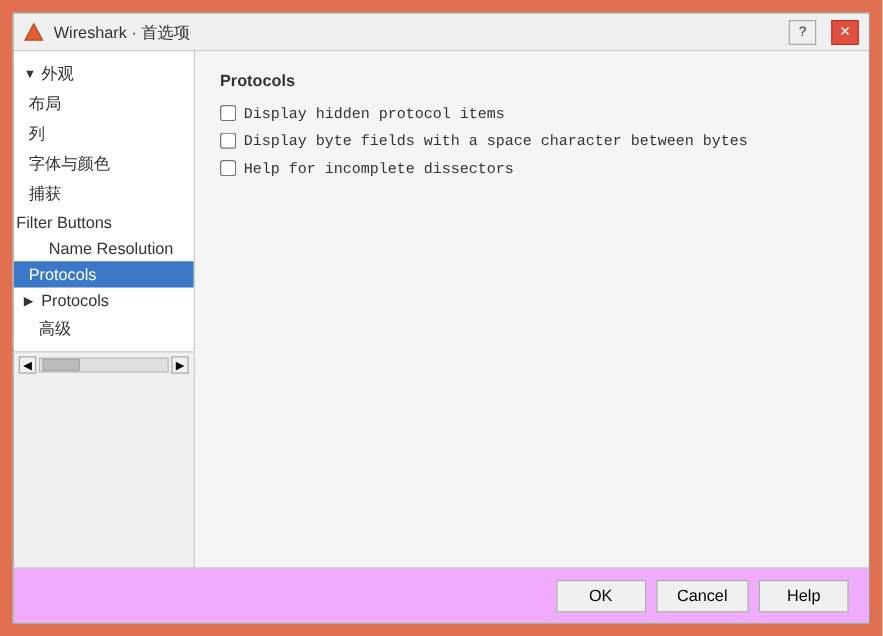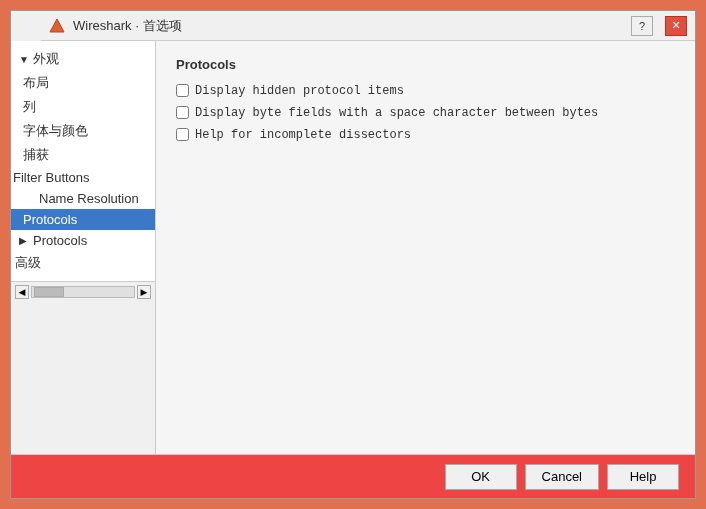--- a/index.html
+++ b/index.html
@@ -23,21 +23,20 @@
     }
     .title-bar {
       height: 30px;
       background: #f0f0f0;
       border-bottom: 1px solid #ccc;
       display: flex;
       align-items: center;
       justify-content: space-between;
       padding: 0 8px;
       flex-shrink: 0;
-      margin-left: 30px;
     }
     .title-bar-left {
       display: flex;
       align-items: center;
       gap: 8px;
     }
     .title-icon {
       width: 16px;
       height: 16px;
       display: flex;
@@ -135,21 +134,21 @@
       cursor: pointer;
       flex-shrink: 0;
     }
     .checkbox-label {
       font-size: 12px;
       color: #333;
       font-family: 'Courier New', monospace;
     }
     .bottom-bar {
       height: 44px;
-      background: #ef4444;
+      background: #f0abfc;
       border-top: 1px solid #ccc;
       display: flex;
       align-items: center;
       justify-content: flex-end;
       padding: 0 16px;
       gap: 8px;
       flex-shrink: 0;
     }
     .btn {
       min-width: 72px;
@@ -261,21 +260,21 @@
 
         <div class="sidebar-item selected" style="padding-left:12px;">
           <span>Protocols</span>
         </div>
 
         <div class="sidebar-item" style="padding-left:8px;">
           <span class="expand-arrow">▶</span>
           <span>Protocols</span>
         </div>
 
-        <div class="sidebar-item" style="padding-left:4px;">
+        <div class="sidebar-item" style="padding-left:20px;">
           <span>高级</span>
         </div>
       </div>
 
       <div class="sidebar-scroll-bottom">
         <div class="scroll-arrow">◀</div>
         <div class="scroll-track">
           <div class="scroll-thumb"></div>
         </div>
         <div class="scroll-arrow">▶</div>

